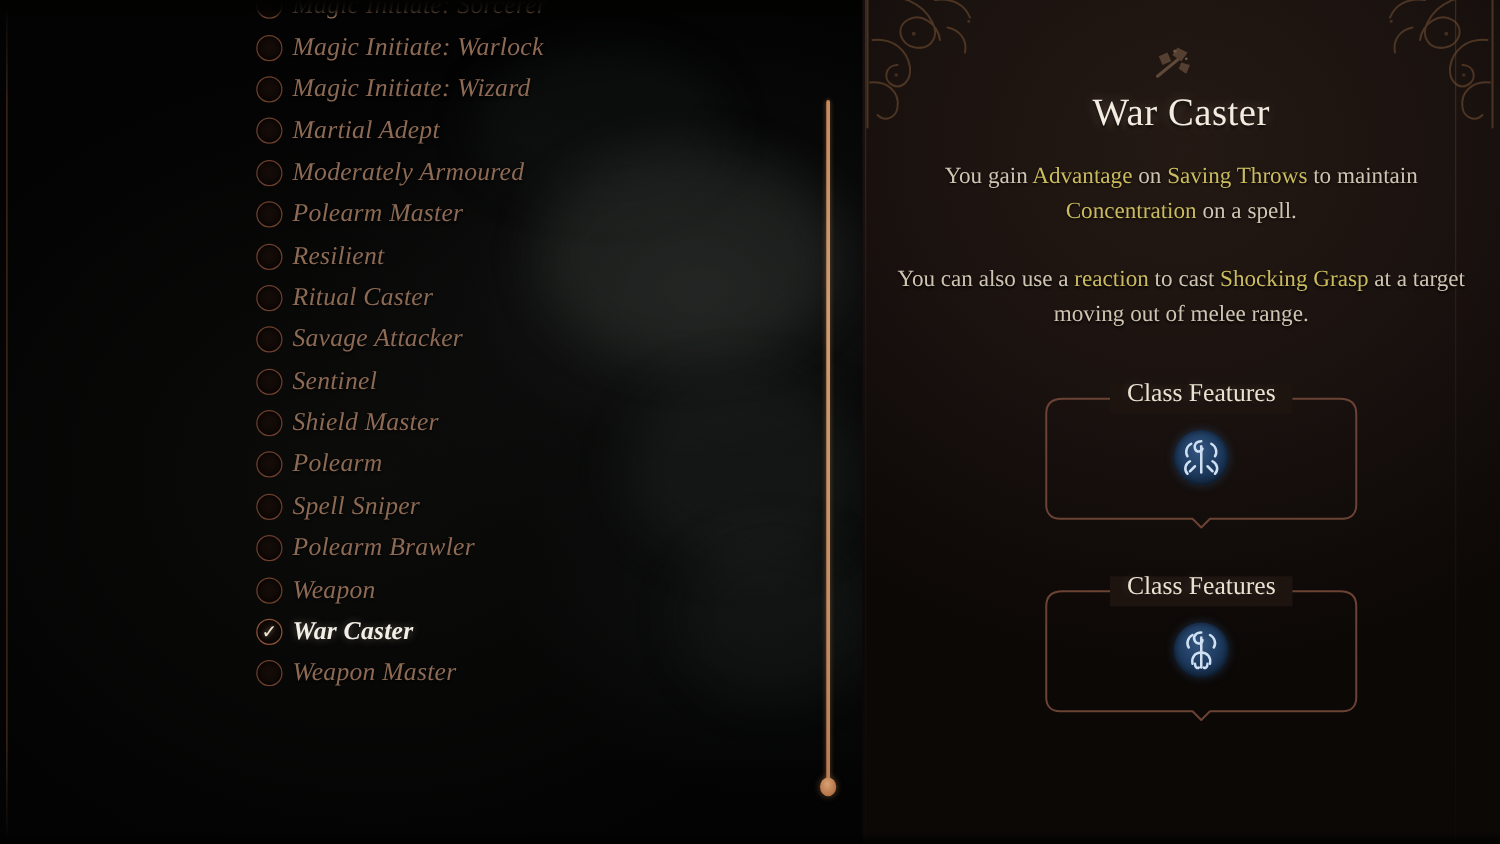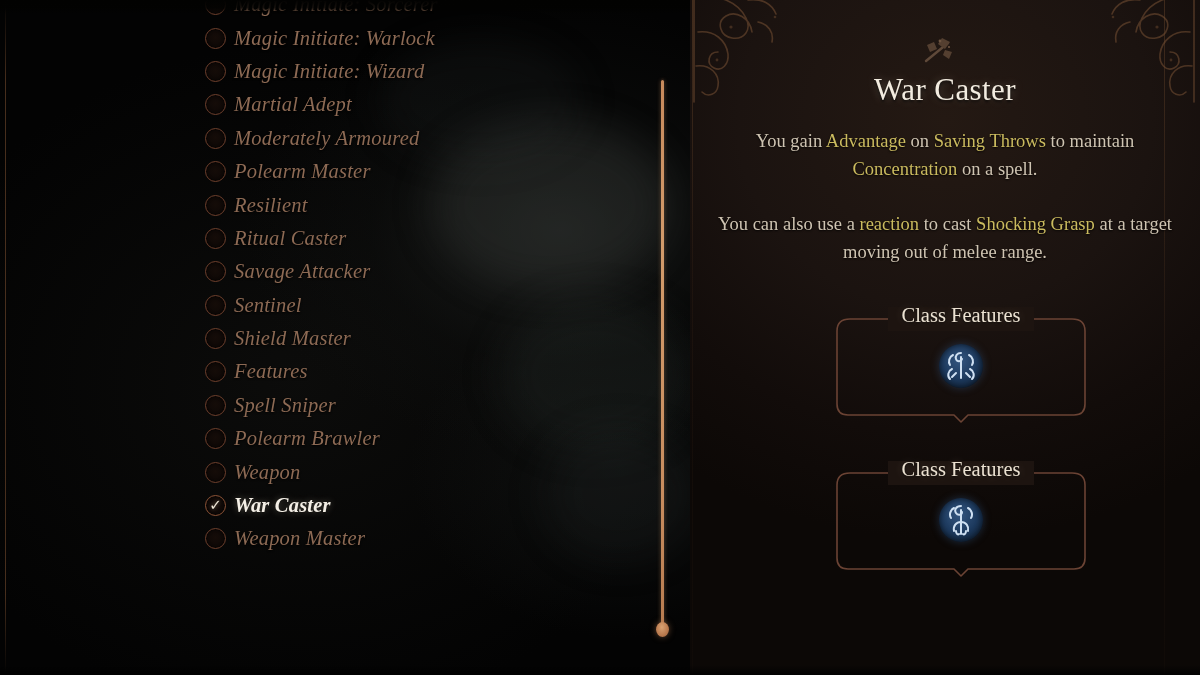--- a/index.html
+++ b/index.html
@@ -305,21 +305,21 @@
         <div class="feat-row">
           <div class="feat-radio"></div>
           <div class="feat-label">Sentinel</div>
         </div>
         <div class="feat-row">
           <div class="feat-radio"></div>
           <div class="feat-label">Shield Master</div>
         </div>
         <div class="feat-row">
           <div class="feat-radio"></div>
-          <div class="feat-label">Features</div>
+          <div class="feat-label">Polearm</div>
         </div>
         <div class="feat-row">
           <div class="feat-radio"></div>
           <div class="feat-label">Spell Sniper</div>
         </div>
         <div class="feat-row">
           <div class="feat-radio"></div>
           <div class="feat-label">Polearm Brawler</div>
         </div>
         <div class="feat-row">

